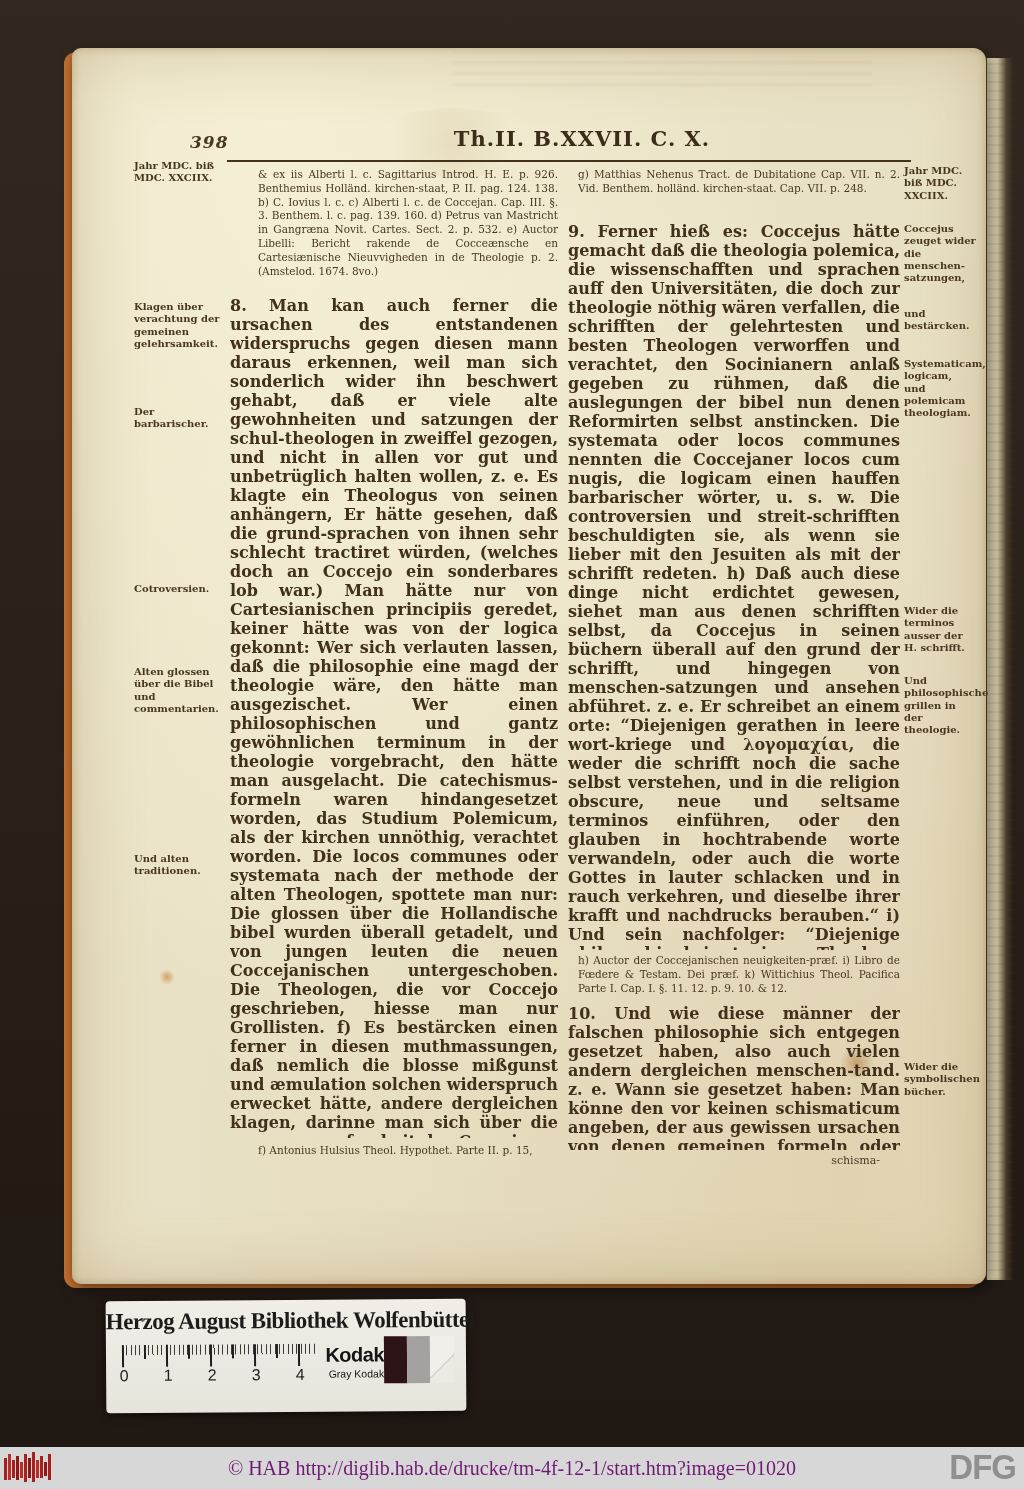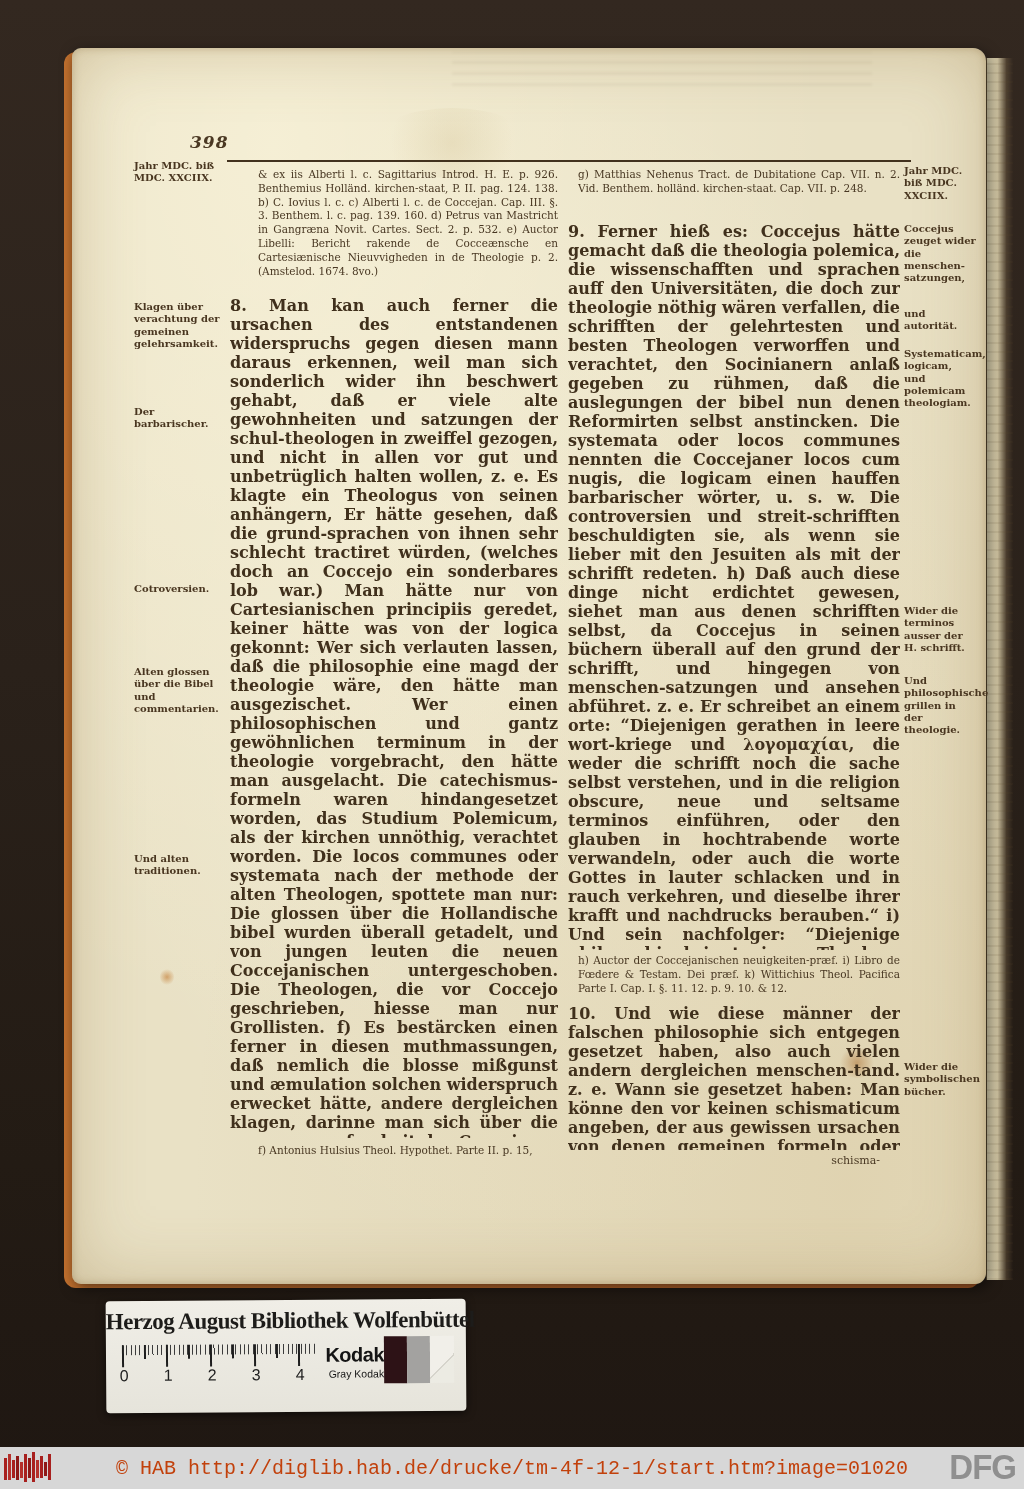--- a/index.html
+++ b/index.html
@@ -68,52 +68,53 @@
   .patches{position:absolute;left:278px;top:37px;width:70px;height:47px;display:flex;}
   .p{display:block;height:100%;}
   .p.dark{width:23px;background:#2d1216;}
   .p.mid{width:23px;background:#a3a2a0;}
   .p.light{width:24px;background:linear-gradient(135deg,#f1efe9 0 58%,#d6d4cc 58% 61%,#ecebe3 61%);}
   
   .footer{position:absolute;left:0;top:1447px;width:1024px;height:42px;background:#d7d7d7;
     display:flex;align-items:center;}
   .hab-logo{position:absolute;left:4px;top:5px;}
   .footer-url{position:absolute;left:0;width:100%;text-align:center;
-    font-family:Liberation Mono, monospace;font-size:20px;color:#c2410c;letter-spacing:0;}
+    font-family:Liberation Serif, serif;font-size:20px;color:#701a75;letter-spacing:0;}
   .dfg{position:absolute;right:8px;top:1px;font-family:"Liberation Sans",sans-serif;
     font-weight:bold;font-size:33px;color:#8f8f8f;letter-spacing:-1px;transform:scaleY(1.08);}
 </style>
 </head>
 <body>
 
 <div class="scene">
 
   <div class="page-under"></div>
   <div class="next-edge"></div>
 
   <div class="page">
     <div class="bleed"></div>
     <div class="stain s1"></div>
     <div class="stain s2"></div>
     <div class="stain s3"></div>
 
     <div class="pagenum">398</div>
+    <div class="header">Th.II. B.XXVII. C. X.</div>
     <div class="rule"></div>
 
     <div class="mnote ml" style="top:112px">Jahr MDC. biß MDC. XXCIIX.</div>
     <div class="mnote ml" style="top:253px">Klagen über verachtung der gemeinen gelehrsamkeit.</div>
     <div class="mnote ml" style="top:358px">Der barbarischer.</div>
     <div class="mnote ml" style="top:535px">Cotroversien.</div>
     <div class="mnote ml" style="top:618px">Alten glossen über die Bibel und commentarien.</div>
     <div class="mnote ml" style="top:805px">Und alten traditionen.</div>
 
     <div class="mnote mr" style="top:117px">Jahr MDC. biß MDC. XXCIIX.</div>
     <div class="mnote mr" style="top:175px">Coccejus zeuget wider die menschen-satzungen,</div>
-    <div class="mnote mr" style="top:260px">und autorität.</div>
-    <div class="mnote mr" style="top:300px">Systematicam, logicam, und polemicam theologiam.</div>
+    <div class="mnote mr" style="top:260px">und bestärcken.</div>
+    <div class="mnote mr" style="top:310px">Systematicam, logicam, und polemicam theologiam.</div>
     <div class="mnote mr" style="top:557px">Wider die terminos ausser der H. schrifft.</div>
     <div class="mnote mr" style="top:627px">Und philosophische grillen in der theologie.</div>
     <div class="mnote mr" style="top:1013px">Wider die symbolischen bücher.</div>
 
     <div class="blk col-l fnote" style="left:186px;top:120px;width:300px;height:124px">&amp; ex iis Alberti l. c. Sagittarius Introd. H. E. p. 926. Benthemius Holländ. kirchen-staat, P. II. pag. 124. 138. b) C. Iovius l. c. c) Alberti l. c. de Coccejan. Cap. III. §. 3. Benthem. l. c. pag. 139. 160. d) Petrus van Mastricht in Gangræna Novit. Cartes. Sect. 2. p. 532. e) Auctor Libelli: Bericht rakende de Cocceænsche en Cartesiænische Nieuvvigheden in de Theologie p. 2. (Amstelod. 1674. 8vo.)</div>
     <div class="blk col-l ptext" style="left:158px;top:248px;width:328px;height:842px">8. Man kan auch ferner die ursachen des entstandenen widerspruchs gegen diesen mann daraus erkennen, weil man sich sonderlich wider ihn beschwert gehabt, daß er viele alte gewohnheiten und satzungen der schul-theologen in zweiffel gezogen, und nicht in allen vor gut und unbetrüglich halten wollen, z. e. Es klagte ein Theologus von seinen anhängern, Er hätte gesehen, daß die grund-sprachen von ihnen sehr schlecht tractiret würden, (welches doch an Coccejo ein sonderbares lob war.) Man hätte nur von Cartesianischen principiis geredet, keiner hätte was von der logica gekonnt: Wer sich verlauten lassen, daß die philosophie eine magd der theologie wäre, den hätte man ausgezischet. Wer einen philosophischen und gantz gewöhnlichen terminum in der theologie vorgebracht, den hätte man ausgelacht. Die catechismus-formeln waren hindangesetzet worden, das Studium Polemicum, als der kirchen unnöthig, verachtet worden. Die locos communes oder systemata nach der methode der alten Theologen, spottete man nur: Die glossen über die Hollandische bibel wurden überall getadelt, und von jungen leuten die neuen Coccejanischen untergeschoben. Die Theologen, die vor Coccejo geschrieben, hiesse man nur Grollisten. f) Es bestärcken einen ferner in diesen muthmassungen, daß nemlich die blosse mißgunst und æmulation solchen widerspruch erwecket hätte, andere dergleichen klagen, darinne man sich über die genommene freyheit der Coccejaner beschweret. Wenn es geheissen: Coccejus hätte aus ehrgeitz, singularität und neuerung (sind eben die gewöhnlichen vorläuffer des kätzermachens) nicht die orthodoxe theologie gelehret, oder die schrifft nach der analogia fidei ehrerbietig expliciret, wie etwa vor ihm Junius, Gomarus, Thysius, Rivetus, Walæus, Triglandius, Spanhemius gethan. Daher hätte er wunderliche und ungewöhnliche auslegungen und verdrehungen der schrifft vorgebracht, darinnen er an unzehlichen orten von denen gemeinen, und eingeführten erklärungen der gantzen christenheit und der niederländischen ausleger abgegangen wäre. Welches alles denn desto glaublicher ist, weil die Coccejaner noch immer die gemeine Staaten-Bibel tadeln sollen, dagegen sonderlich Maresius sehr geeiffert hat. g)</div>
     <div class="blk col-l fnote" style="left:186px;top:1096px;width:300px;height:18px">f) Antonius Hulsius Theol. Hypothet. Parte II. p. 15,</div>
 
     <div class="blk col-r fnote" style="left:506px;top:120px;width:322px;height:46px">g) Matthias Nehenus Tract. de Dubitatione Cap. VII. n. 2. Vid. Benthem. holländ. kirchen-staat. Cap. VII. p. 248.</div>
     <div class="blk col-r ptext" style="left:496px;top:174px;width:332px;height:728px">9. Ferner hieß es: Coccejus hätte gemacht daß die theologia polemica, die wissenschafften und sprachen auff den Universitäten, die doch zur theologie nöthig wären verfallen, die schrifften der gelehrtesten und besten Theologen verworffen und verachtet, den Socinianern anlaß gegeben zu rühmen, daß die auslegungen der bibel nun denen Reformirten selbst anstincken. Die systemata oder locos communes nennten die Coccejaner locos cum nugis, die logicam einen hauffen barbarischer wörter, u. s. w. Die controversien und streit-schrifften beschuldigten sie, als wenn sie lieber mit den Jesuiten als mit der schrifft redeten. h) Daß auch diese dinge nicht erdichtet gewesen, siehet man aus denen schrifften selbst, da Coccejus in seinen büchern überall auf den grund der schrifft, und hingegen von menschen-satzungen und ansehen abführet. z. e. Er schreibet an einem orte: “Diejenigen gerathen in leere wort-kriege und λογομαχίαι, die weder die schrifft noch die sache selbst verstehen, und in die religion obscure, neue und seltsame terminos einführen, oder den glauben in hochtrabende worte verwandeln, oder auch die worte Gottes in lauter schlacken und in rauch verkehren, und dieselbe ihrer krafft und nachdrucks berauben.“ i) Und sein nachfolger: “Diejenige philosophie bringt einem Theologo keinen nutzen, welche bloß, wie man sie in der jugend etwa gelernet, aus lauter notionibus secundis und irrthümern zusammen gesetzet ist, welche auch die Reformatores und vorigen Theologi als eine verderberin der theologie verworffen haben. Denn was wären wol die confusen und obscuren conceptus nütze? Was solte man von denen greulich klingenden wörtern solcher philosophie hoffen? - - - vielmehr brauchet man die wörter des H. Geistes selber, zumal darinne, was allein aus der offenbarung Gottes erkannt wird, welches ja billig nicht geringer zu schätzen ist, als die menschlichen termini, die mit denen barbarischen distinctionen und stachlichten meynungen aus dem Thoma, Scoto und andern nichts als irrthum und ungewißheit bringen. k)</div>

